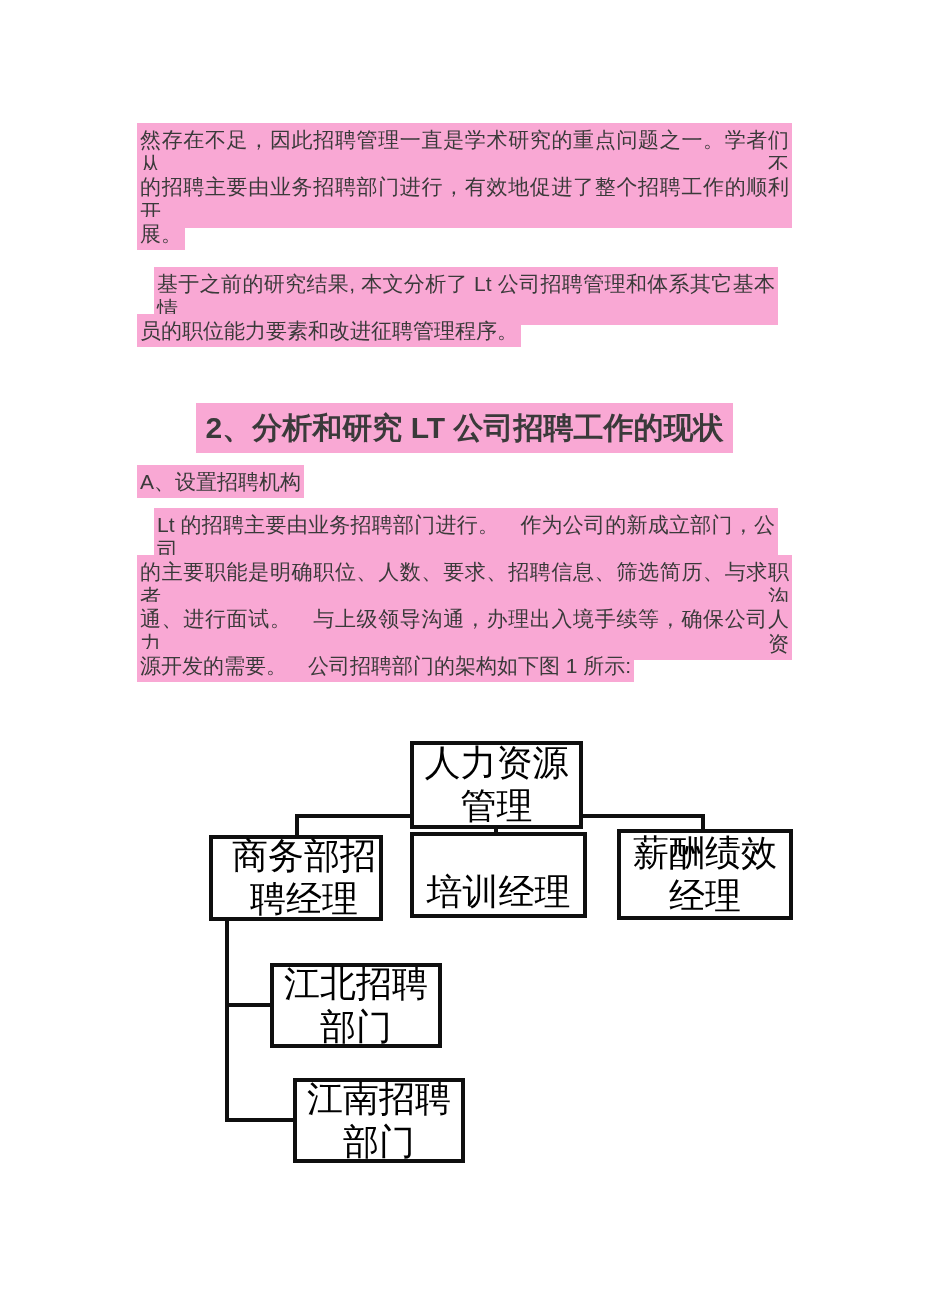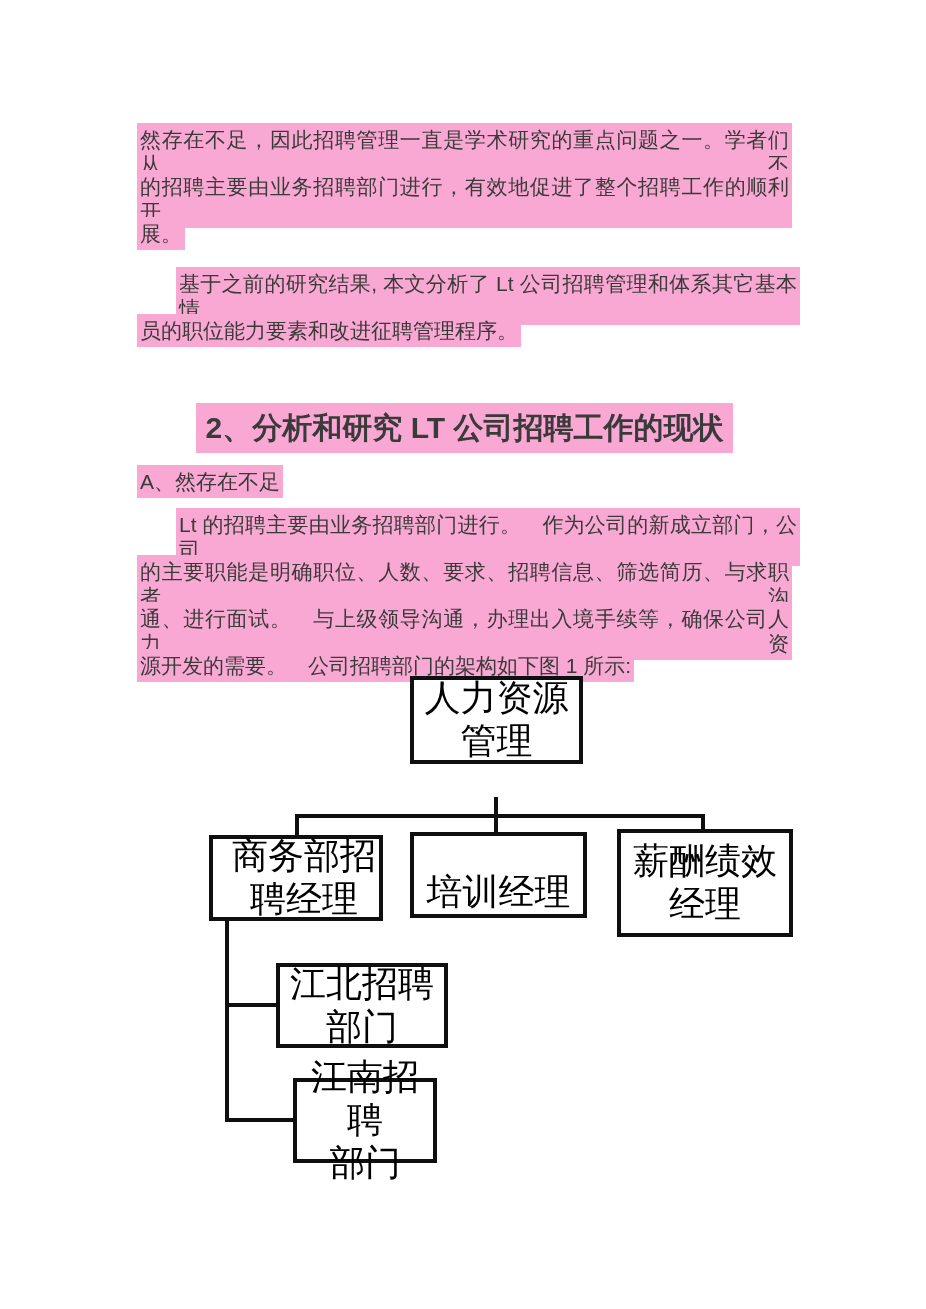--- a/index.html
+++ b/index.html
@@ -19,21 +19,21 @@
     box-sizing: border-box;
     background: #f9a8d4;
     color: #3a3a3a;
     font-size: 21px;
     line-height: 25px;
     padding: 4px 3px;
     vertical-align: top;
     white-space: normal;
   }
   .full  { width: 655px; text-align: justify; text-align-last: justify; }
-  .ind   { margin-left: 39px; width: 624px; text-align: justify; text-align-last: justify; }
+  .ind   { margin-left: 17px; width: 624px; text-align: justify; text-align-last: justify; }
 
   #p1 { top: 123px; }
   #p2 { top: 267px; }
   #p3 { top: 508px; }
 
   #heading-row { position: absolute; left: 137px; top: 403px; width: 655px; text-align: center; }
   #heading-row .hl {
     font-size: 30px;
     line-height: 34px;
     font-weight: 600;
@@ -55,26 +55,26 @@
     justify-content: center;
     font-family: "Liberation Serif", "DejaVu Serif", serif;
     font-size: 36px;
     line-height: 43px;
     color: #000000;
     text-align: center;
   }
   .org-box span { display: block; }
   .conn { position: absolute; background: #0f0f0f; }
 
-  #node-root { left: 410px; top: 676px; width: 173px; height: 88px; }
+  #node-root { left: 410px; top: 741px; width: 173px; height: 88px; }
   #node-m1   { left: 209px; top: 835px; width: 174px; height: 86px; padding-left: 16px; }
   #node-m2   { left: 410px; top: 832px; width: 177px; height: 86px; justify-content: flex-end; }
-  #node-m3   { left: 617px; top: 829px; width: 176px; height: 108px; }
-  #node-d1   { left: 276px; top: 963px; width: 172px; height: 85px; }
-  #node-d2   { left: 293px; top: 1078px; width: 144px; height: 85px; }
+  #node-m3   { left: 617px; top: 829px; width: 176px; height: 91px; }
+  #node-d1   { left: 270px; top: 963px; width: 172px; height: 85px; }
+  #node-d2   { left: 293px; top: 1078px; width: 172px; height: 85px; }
 
   #c-root-v  { left: 494px; top: 797px;  width: 4px;   height: 19px; }
   #c-main-h  { left: 295px; top: 814px;  width: 410px; height: 4px; }
   #c-left-v  { left: 295px; top: 814px;  width: 4px;   height: 23px; }
   #c-mid-v   { left: 494px; top: 814px;  width: 4px;   height: 20px; }
   #c-right-v { left: 701px; top: 814px;  width: 4px;   height: 17px; }
   #c-trunk-v { left: 225px; top: 920px;  width: 4px;   height: 202px; }
   #c-stub1-h { left: 225px; top: 1003px; width: 63px;  height: 4px; }
   #c-stub2-h { left: 225px; top: 1118px; width: 68px;  height: 4px; }
 </style>
@@ -92,21 +92,21 @@
   <div class="para" id="p2">
     <div class="tline"><span class="hl ind">基于之前的研究结果, 本文分析了 Lt 公司招聘管理和体系其它基本情</span></div>
     <div class="tline"><span class="hl">员的职位能力要素和改进征聘管理程序。</span></div>
   </div>
 
   <div id="heading-row">
     <span class="hl">2、分析和研究 LT 公司招聘工作的现状</span>
   </div>
 
   <div id="subheading-row">
-    <span class="hl">A、然存在不足</span>
+    <span class="hl">A、设置招聘机构</span>
   </div>
 
   <div class="para" id="p3">
     <div class="tline"><span class="hl ind">Lt 的招聘主要由业务招聘部门进行。　作为公司的新成立部门，公司</span></div>
     <div class="tline"><span class="hl full">的主要职能是明确职位、人数、要求、招聘信息、筛选简历、与求职者沟</span></div>
     <div class="tline"><span class="hl full">通、进行面试。　与上级领导沟通，办理出入境手续等，确保公司人力资</span></div>
     <div class="tline"><span class="hl">源开发的需要。　公司招聘部门的架构如下图 1 所示:</span></div>
   </div>
 
   <div>

